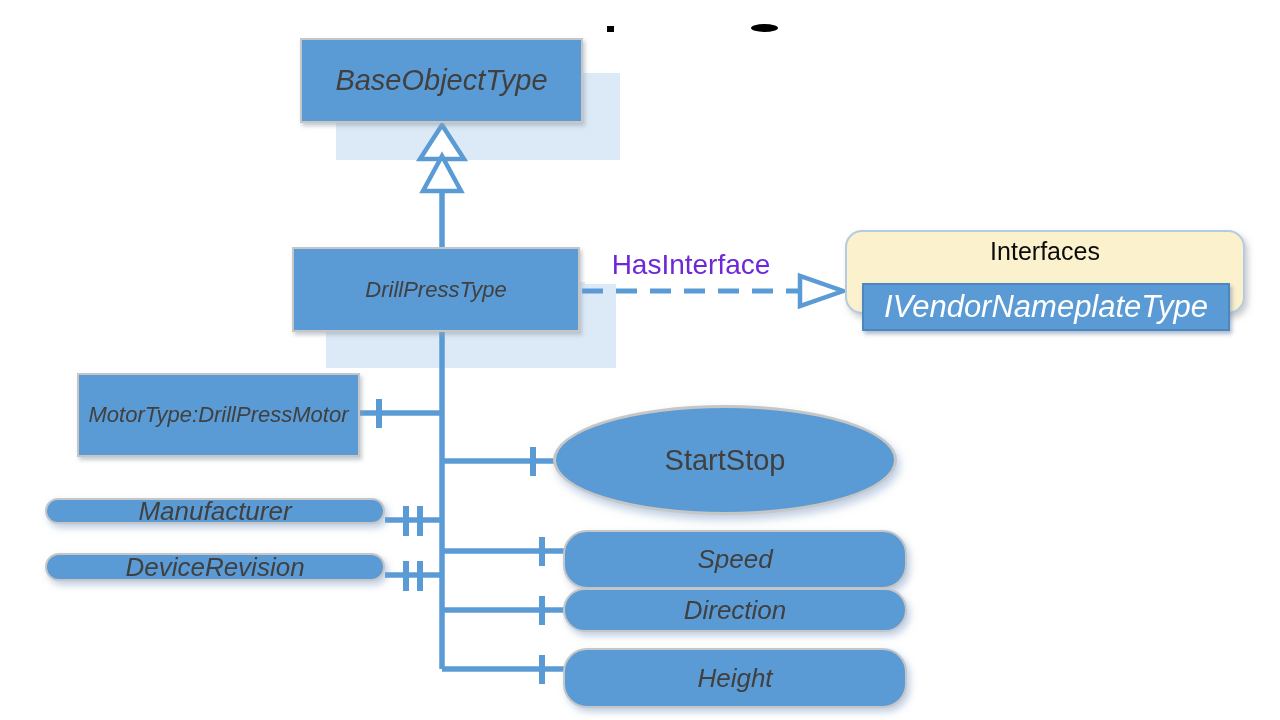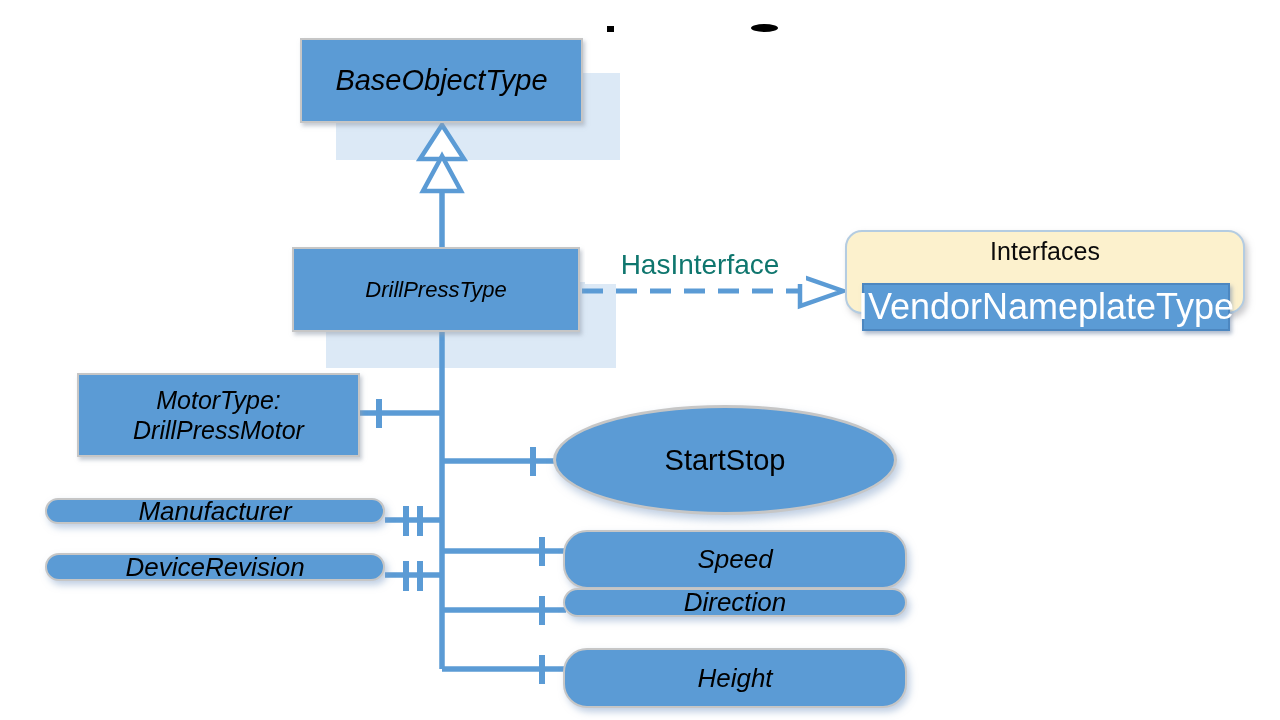--- a/index.html
+++ b/index.html
@@ -4,49 +4,48 @@
 <style>
   html,body{margin:0;padding:0;background:#fff;}
   #canvas{
     position:relative;width:1280px;height:720px;background:#ffffff;overflow:hidden;
     font-family:"Liberation Sans", sans-serif;
   }
   .shadow-rect{position:absolute;background:#dce9f6;z-index:1;}
   #overlay{position:absolute;left:0;top:0;width:1280px;height:720px;z-index:2;}
   .node{
     position:absolute;z-index:3;box-sizing:border-box;
-    background:#5b9bd5;border:2px solid #c6c6c6;color:#000000;
+    background:#5b9bd5;border:2px solid #c6c6c6;color:#404040;
     display:flex;align-items:center;justify-content:center;text-align:center;
     font-style:italic;
     box-shadow:2px 3px 4px rgba(150,160,175,0.55);
   }
   .rect-node{font-size:29px;}
   .pill{border-radius:24px;font-size:26px;box-shadow:3px 4px 7px rgba(130,160,200,0.5);}
   .ellipse-node{border-radius:50%;font-size:29px;font-style:normal;border-width:3px;
     box-shadow:3px 5px 8px rgba(130,160,200,0.5);}
-  .two-line{flex-direction:column;line-height:1.22;font-size:25px;}
+  .two-line{flex-direction:row;line-height:1.22;font-size:22px;}
   .edge-label{
-    position:absolute;z-index:4;background:#ffffff;color:#0f766e;
+    position:absolute;z-index:4;background:#ffffff;color:#6d28d9;
     font-size:28px;display:flex;align-items:center;justify-content:center;
     font-style:normal;
-    padding-left:9px;
   }
   .group-box{
     position:absolute;z-index:3;box-sizing:border-box;
     background:#fcf1cd;border:2px solid #b4cce1;border-radius:17px;
     box-shadow:3px 4px 6px rgba(150,150,155,0.5);
   }
   .group-title{
     margin-top:5px;text-align:center;color:#0b0b0b;font-size:25px;font-style:normal;
   }
   .inner-node{
     position:absolute;box-sizing:border-box;
     background:#5b9bd5;border:2px solid #4d87c0;color:#ffffff;
     display:flex;align-items:center;justify-content:center;
-    font-size:36px;
+    font-size:31px;font-style:italic;
     box-shadow:2px 3px 4px rgba(120,140,170,0.6);
   }
   .frag{position:absolute;background:#000;z-index:5;}
   #frag-curve{border-radius:50%;}
 </style>
 </head>
 <body>
 
 <div id="canvas">
 
@@ -118,20 +117,20 @@
   <div class="node pill" style="left:45px;top:498px;width:340px;height:26px;">
     <span>Manufacturer</span>
   </div>
   <div class="node pill" style="left:45px;top:553px;width:340px;height:28px;">
     <span>DeviceRevision</span>
   </div>
 
   <div class="node pill" style="left:563px;top:530px;width:344px;height:59px;">
     <span>Speed</span>
   </div>
-  <div class="node pill" style="left:563px;top:588px;width:344px;height:29px;">
+  <div class="node pill" style="left:563px;top:588px;width:344px;height:44px;">
     <span>Direction</span>
   </div>
   <div class="node pill" style="left:563px;top:648px;width:344px;height:60px;">
     <span>Height</span>
   </div>
 
 </div>
 
 </body></html>

